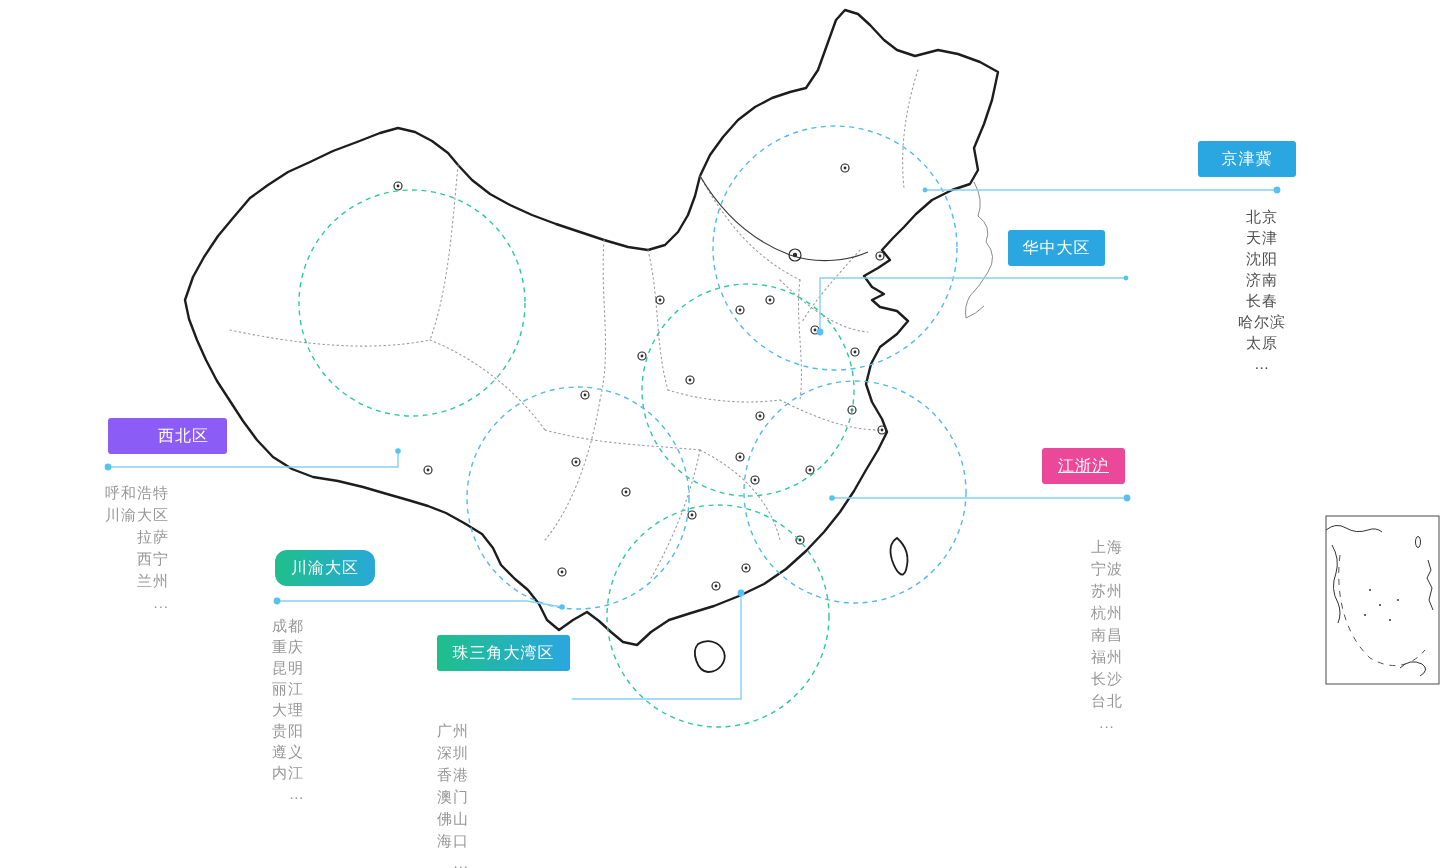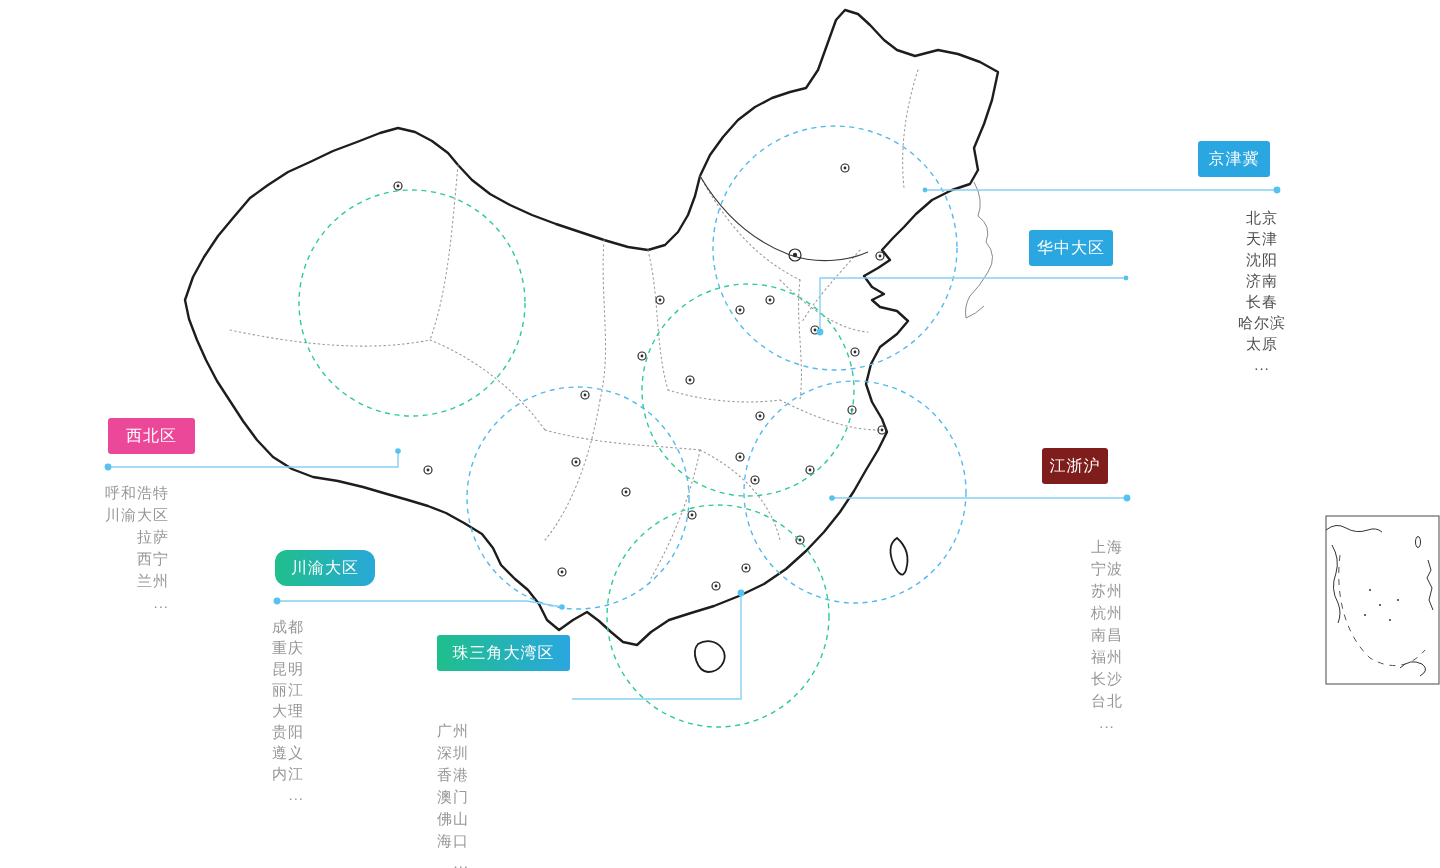--- a/index.html
+++ b/index.html
@@ -10,21 +10,21 @@
   #map-svg{position:absolute;left:0;top:0;}
   .badge{
     position:absolute;height:36px;line-height:36px;text-align:center;
     color:#fff;font-size:16px;border-radius:3px;letter-spacing:1px;
     cursor:pointer;user-select:none;
   }
   .city-list{
     position:absolute;font-size:15px;color:#979797;letter-spacing:1px;text-align:right;
   }
   .city-list .city{line-height:22px;white-space:nowrap;}
-  .city-list.tight .city{line-height:21px;}
+  .city-list.tight .city{line-height:21px;font-family:Liberation Serif, serif;}
   .city-list.centered{text-align:center;}
   .city-list.dark{color:#4d4d4d;}
 </style>
 </head>
 <body>
 
 <div id="stage">
 
   <svg id="map-svg" width="1440" height="868" viewBox="0 0 1440 868">
 
@@ -172,31 +172,31 @@
       <g fill="#333">
         <circle cx="1370" cy="590" r="1"></circle>
           <circle cx="1380" cy="605" r="1"></circle>
         <circle cx="1365" cy="615" r="1"></circle>
           <circle cx="1390" cy="620" r="1"></circle>
         <circle cx="1398" cy="600" r="1"></circle>
       </g>
     </g>
   </svg>
 
-  <div class="badge" style="left: 1198px; top: 141px; width: 72px; background: rgb(42, 167, 224);">京津冀</div>
-
-  <div class="badge" style="left: 1029px; top: 230px; width: 84px; background: rgb(42, 167, 224);">华中大区</div>
-
-  <div class="badge" style="left: 108px; top: 418px; width: 87px; background: #ec4899;">西北区</div>
+  <div class="badge" style="left: 1198px; top: 141px; width: 98px; background: rgb(42, 167, 224);">京津冀</div>
+
+  <div class="badge" style="left: 1008px; top: 230px; width: 97px; background: rgb(42, 167, 224);">华中大区</div>
+
+  <div class="badge" style="left: 108px; top: 418px; width: 87px; background: #8b5cf6; padding-left: 32px;">西北区</div>
 
   <div class="badge" style="left: 275px; top: 550px; width: 100px; background: linear-gradient(90deg, rgb(31, 191, 139), rgb(41, 168, 216)); border-radius: 12px;">川渝大区</div>
 
   <div class="badge" style="left: 437px; top: 635px; width: 133px; background: linear-gradient(90deg, rgb(31, 191, 139), rgb(42, 167, 224));">珠三角大湾区</div>
 
-  <div class="badge" style="left: 1042px; top: 448px; width: 66px; background: #7f1d1d;">江浙沪</div>
+  <div class="badge" style="left: 1042px; top: 448px; width: 83px; background: #ec4899; text-decoration: underline;">江浙沪</div>
 
   <div class="city-list centered dark tight" style="left:1200px;top:207px;width:124px">
       <div class="city">北京</div>
       <div class="city">天津</div>
       <div class="city">沈阳</div>
       <div class="city">济南</div>
       <div class="city">长春</div>
       <div class="city">哈尔滨</div>
       <div class="city">太原</div>
       <div class="city">...</div>

